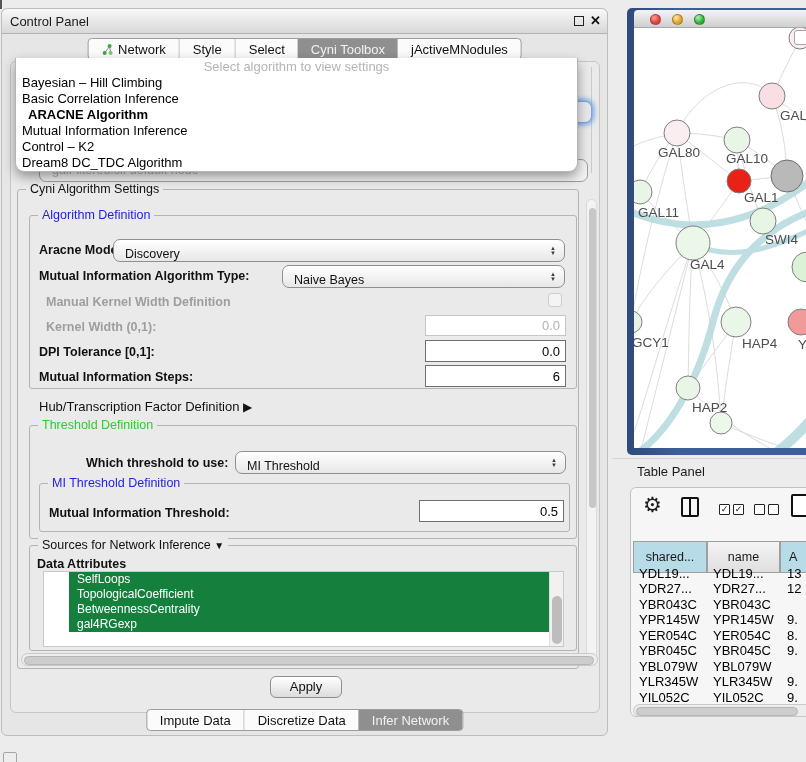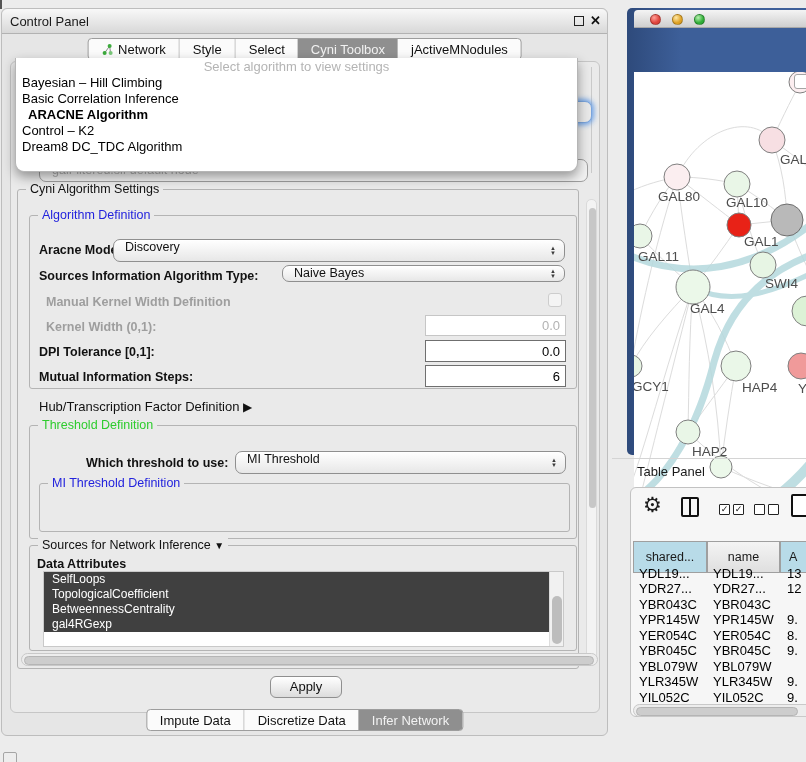--- a/index.html
+++ b/index.html
@@ -74,21 +74,21 @@
   .legend.blue { color:#2222dd; }
   .legend.green { color:#2ecc2e; }
 
   .lbl { position:absolute; font-size:12.5px; font-weight:bold; white-space:nowrap; }
   .lbl.gray { color:#9e9e9e;margin-left:7px; }
   .lbl.plain { font-weight:normal; font-size:13px; }
 
   .combo {
     position:absolute; border:1px solid #8f8f8f; border-radius:7px;
     background:linear-gradient(#ffffff,#e7e7e7);
-    font-size:12.5px; color:#111; display:flex; align-items:flex-start;
+    font-size:12.5px; color:#111; display:flex; align-items:flex-end;
     padding-left:11px; box-shadow:inset 0 1px 0 #fff;
   }
   .combo .arrows {
     position:absolute; right:8px; top:50%; transform:translateY(-50%);
     display:flex; flex-direction:column; align-items:center; line-height:5px;
     font-size:6px; color:#3c3c3c;
   }
   .tin {
     position:absolute; border:1px solid #6f6f6f; background:#fff;
     text-align:right; padding-right:5px; font-size:13px; color:#000;
@@ -101,21 +101,21 @@
   }
 
   
   .vscroll-track { position:absolute; width:11px; background:#f3f3f3; border:1px solid #dadada; border-radius:5px; }
   .vscroll-thumb { position:absolute; width:7px; left:1.5px; background:#c7c7c7; border-radius:4px; }
   .hscroll-track { position:absolute; height:13px; background:#ededed; border:1px solid #c9c9c9; border-radius:7px; }
   .hscroll-thumb { position:absolute; height:9px; top:1.5px; background:#cdcdcd; border:1px solid #b5b5b5; border-radius:5px; }
 
   
   .attr-list { position:absolute; background:#fff; border:1px solid #c9c9c9; overflow:hidden; }
-  .attr-item { height:15px; line-height:15px; padding-left:8px; font-size:12px; color:#fff; background:#404040; width:calc(100% - 14px); }
+  .attr-item { height:15px; line-height:15px; padding-left:8px; font-size:12px; color:#fff; background:#15803d; width:calc(100% - 14px);margin-left:25px; }
   .attr-scroll-track { position:absolute; right:0; top:0; bottom:0; width:14px; background:#f1f1f1; border-left:1px solid #ddd; }
   .attr-scroll-thumb { position:absolute; right:1.5px; width:10px; background:#bdbdbd; border-radius:5px; }
 
   .apply-btn {
     position:absolute; left:268px; top:667px; width:72px; height:22px;
     border:1px solid #8f8f8f; border-radius:6px;
     background:linear-gradient(#ffffff,#dcdcdc);
     font-size:13px; color:#111; text-align:center; line-height:20px;
   }
 
@@ -127,21 +127,21 @@
   }
   .net-titlebar {
     position:absolute; left:7px; top:2px; width:172px; height:18px;
     background:linear-gradient(#f4f4f4,#cfcfcf);
     border-bottom:1px solid #a8a8a8; border-radius:4px 0 0 0;
   }
   .light { position:absolute; top:4px; width:11px; height:11px; border-radius:50%; border:1px solid rgba(0,0,0,.25); }
   .light.red { left:16px; background:radial-gradient(circle at 35% 30%, #ff9d96, #df443c 60%); }
   .light.yellow { left:38px; background:radial-gradient(circle at 35% 30%, #ffe9a8, #dfa123 60%); }
   .light.green { left:60px; background:radial-gradient(circle at 35% 30%, #b9f0b0, #2fae38 60%); }
-  .net-canvas { position:absolute; left:7px; top:20px; width:172px; height:420px; background:#fff; overflow:hidden;margin-top:44px; }
+  .net-canvas { position:absolute; left:7px; top:20px; width:172px; height:420px; background:#fff; overflow:hidden; }
   .net-minibox { position:absolute; left:160px; top:2px; width:16px; height:15px; background:#fff; border:1px solid #a5a5a5; border-radius:3px; }
 
   
   .tp-title { position:absolute; left:637px; top:464px; font-size:13px; color:#1a1a1a; }
   .splitter { position:absolute; left:612px; top:458px; width:194px; height:1px; background:#d4d4d4; }
   .tp-box {
     position:absolute; left:630px; top:487px; width:190px; height:230px;
     background:#f6f6f6; border:1px solid #c2c2c2; border-radius:6px;
   }
   .gear-icon { position:absolute; left:12px; top:5px; font-size:21px; color:#1c1c1c; }
@@ -200,20 +200,21 @@
   <div class="ghost-combo-focus"></div>
   <div class="ghost-combo">
     <span>galFiltered.sif default node</span>
   </div>
 
   <div class="algo-popup">
     <div class="popup-prompt">Select algorithm to view settings</div>
     <div class="popup-item">Bayesian – Hill Climbing</div>
     <div class="popup-item">Basic Correlation Inference</div>
     <div class="popup-item bold">ARACNE Algorithm</div>
+    <div class="popup-item">Mutual Information Inference</div>
     <div class="popup-item">Control – K2</div>
     <div class="popup-item">Dream8 DC_TDC Algorithm</div>
   </div>
 
   <div class="group" style="left:15px;top:180px;width:562px;height:480px">
     <span class="legend">Cyni Algorithm Settings</span>
   </div>
 
   <div class="vscroll-track" style="left:584px;top:190px;height:462px">
     <div class="vscroll-thumb" style="top:8px;height:300px"></div>
@@ -223,22 +224,22 @@
     <span class="legend blue">Algorithm Definition</span>
   </div>
   <span class="lbl" style="left:37px;top:234px">Aracne Mode:</span>
   <div class="combo" style="left:111px;top:230px;width:452px;height:23px">
     <span>Discovery</span>
     <span class="arrows">
         <span>▲</span>
         <span>▼</span>
       </span>
   </div>
-  <span class="lbl" style="left:37px;top:260px">Sources Information Algorithm Type:</span>
-  <div class="combo" style="left:280px;top:256px;width:283px;height:17px">
+  <span class="lbl" style="left:37px;top:260px">Mutual Information Algorithm Type:</span>
+  <div class="combo" style="left:280px;top:256px;width:283px;height:23px">
     <span>Naive Bayes</span>
     <span class="arrows">
         <span>▲</span>
         <span>▼</span>
       </span>
   </div>
   <span class="lbl gray" style="left:37px;top:286px">Manual Kernel Width Definition</span>
   <div class="cb" style="left:546px;top:284px"></div>
   <span class="lbl gray" style="left:37px;top:311px">Kernel Width (0,1):</span>
   <input class="tin disabled" style="left: 423px; top: 306px; width: 141px; height: 21px;" value="0.0">
@@ -259,20 +260,22 @@
   <div class="combo" style="left:233px;top:442px;width:331px;height:23px">
     <span>MI Threshold</span>
     <span class="arrows">
         <span>▲</span>
         <span>▼</span>
       </span>
   </div>
   <div class="group" style="left:37px;top:474px;width:531px;height:49px">
     <span class="legend blue">MI Threshold Definition</span>
   </div>
+  <span class="lbl" style="left:47px;top:497px">Mutual Information Threshold:</span>
+  <input class="tin" style="left: 417px; top: 491px; width: 145px; height: 22px;" value="0.5">
 
   <div class="group" style="left:27px;top:536px;width:548px;height:106px">
     <span class="legend">
       <span>Sources for Network Inference</span>
       <span style="font-size:10px">▼</span>
     </span>
   </div>
   <span class="lbl" style="left:35px;top:548px">Data Attributes</span>
   <div class="attr-list" style="left:41px;top:562px;width:521px;height:76px">
     <div class="attr-item">SelfLoops</div>

